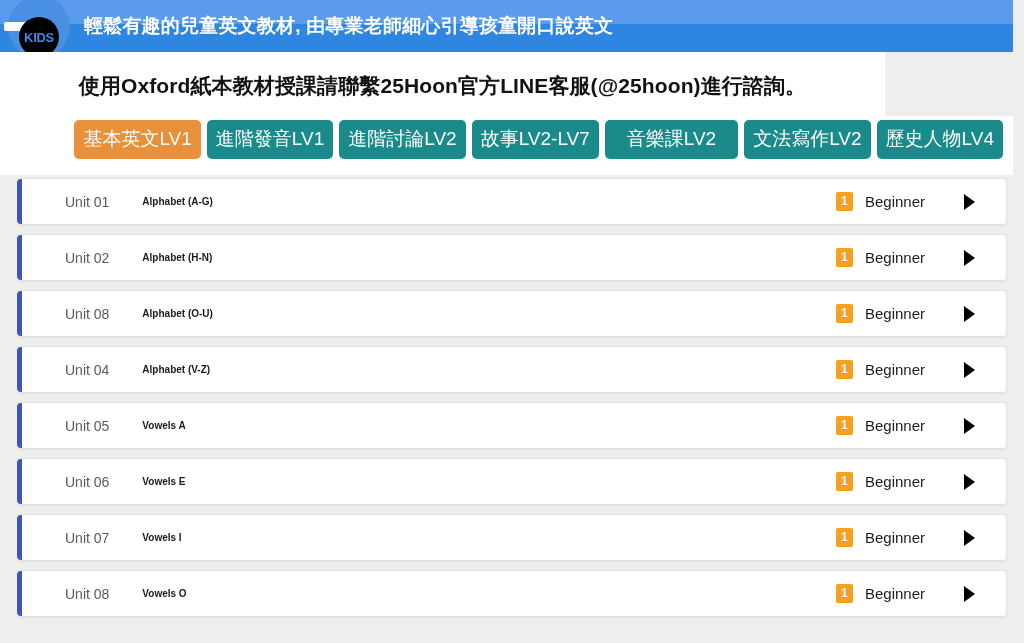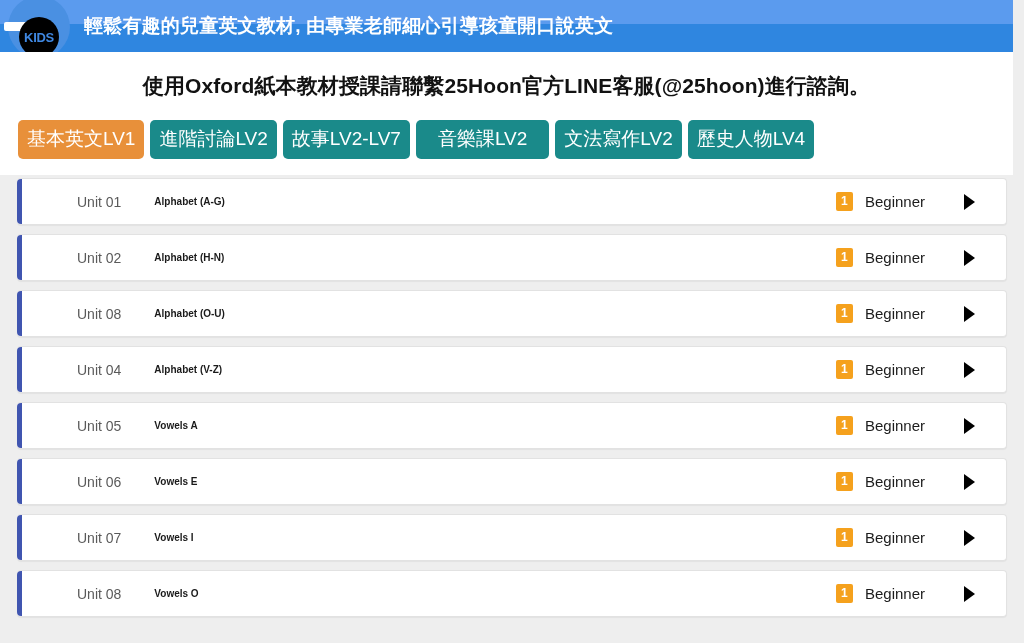--- a/index.html
+++ b/index.html
@@ -94,21 +94,21 @@
     align-items: center;
     color: #ffffff;
     font-size: 19px;
     font-weight: bold;
     letter-spacing: 0.2px;
     white-space: nowrap;
   }
 
   
   .notice {
-    width: 1013px;
+    width: 885px;
     padding: 20px 0 16px 0;
     text-align: center;
     background: #ffffff;
   }
   .notice-text {
     color: #121212;
     font-size: 21px;
     font-weight: bold;
     letter-spacing: 0.1px;
     white-space: nowrap;
@@ -119,20 +119,21 @@
     width: 1013px;
     background: #ffffff;
     padding: 4px 0 16px 0;
     display: flex;
     flex-wrap: nowrap;
     align-items: center;
     gap: 6px;
     box-sizing: border-box;
     padding-left: 18px;
     padding-right: 10px;
+    justify-content: flex-end;
   }
   .tab {
     flex: 0 0 auto;
     border: none;
     border-radius: 5px;
     background: #1a8a8a;
     color: #ffffff;
     font-family: inherit;
     font-size: 19px;
     font-weight: normal;
@@ -170,21 +171,21 @@
   .unit-accent {
     position: absolute;
     left: 0;
     top: 0;
     width: 5px;
     height: 100%;
     background: #4055b0;
     border-radius: 4px 0 0 4px;
   }
   .unit-number {
-    margin-left: 60px;
+    margin-left: 48px;
     color: #5a5a5a;
     font-size: 14px;
     font-weight: normal;
     white-space: nowrap;
   }
   .unit-title {
     margin-left: 33px;
     color: #1a1a1a;
     font-size: 10px;
     font-weight: bold;
@@ -238,20 +239,21 @@
     <div class="banner-title">輕鬆有趣的兒童英文教材, 由專業老師細心引導孩童開口說英文</div>
   </div>
 </div>
 
 <div class="notice">
   <span class="notice-text">使用Oxford紙本教材授課請聯繫25Hoon官方LINE客服(@25hoon)進行諮詢。</span>
 </div>
 
 <div class="tabs">
   <button class="tab active">基本英文LV1</button>
+  <button class="tab">進階發音LV1</button>
   <button class="tab">進階討論LV2</button>
   <button class="tab">故事LV2-LV7</button>
   <button class="tab wide">音樂課LV2</button>
   <button class="tab">文法寫作LV2</button>
   <button class="tab">歷史人物LV4</button>
 </div>
 
 <div class="unit-list">
 
   <div class="unit-row">

